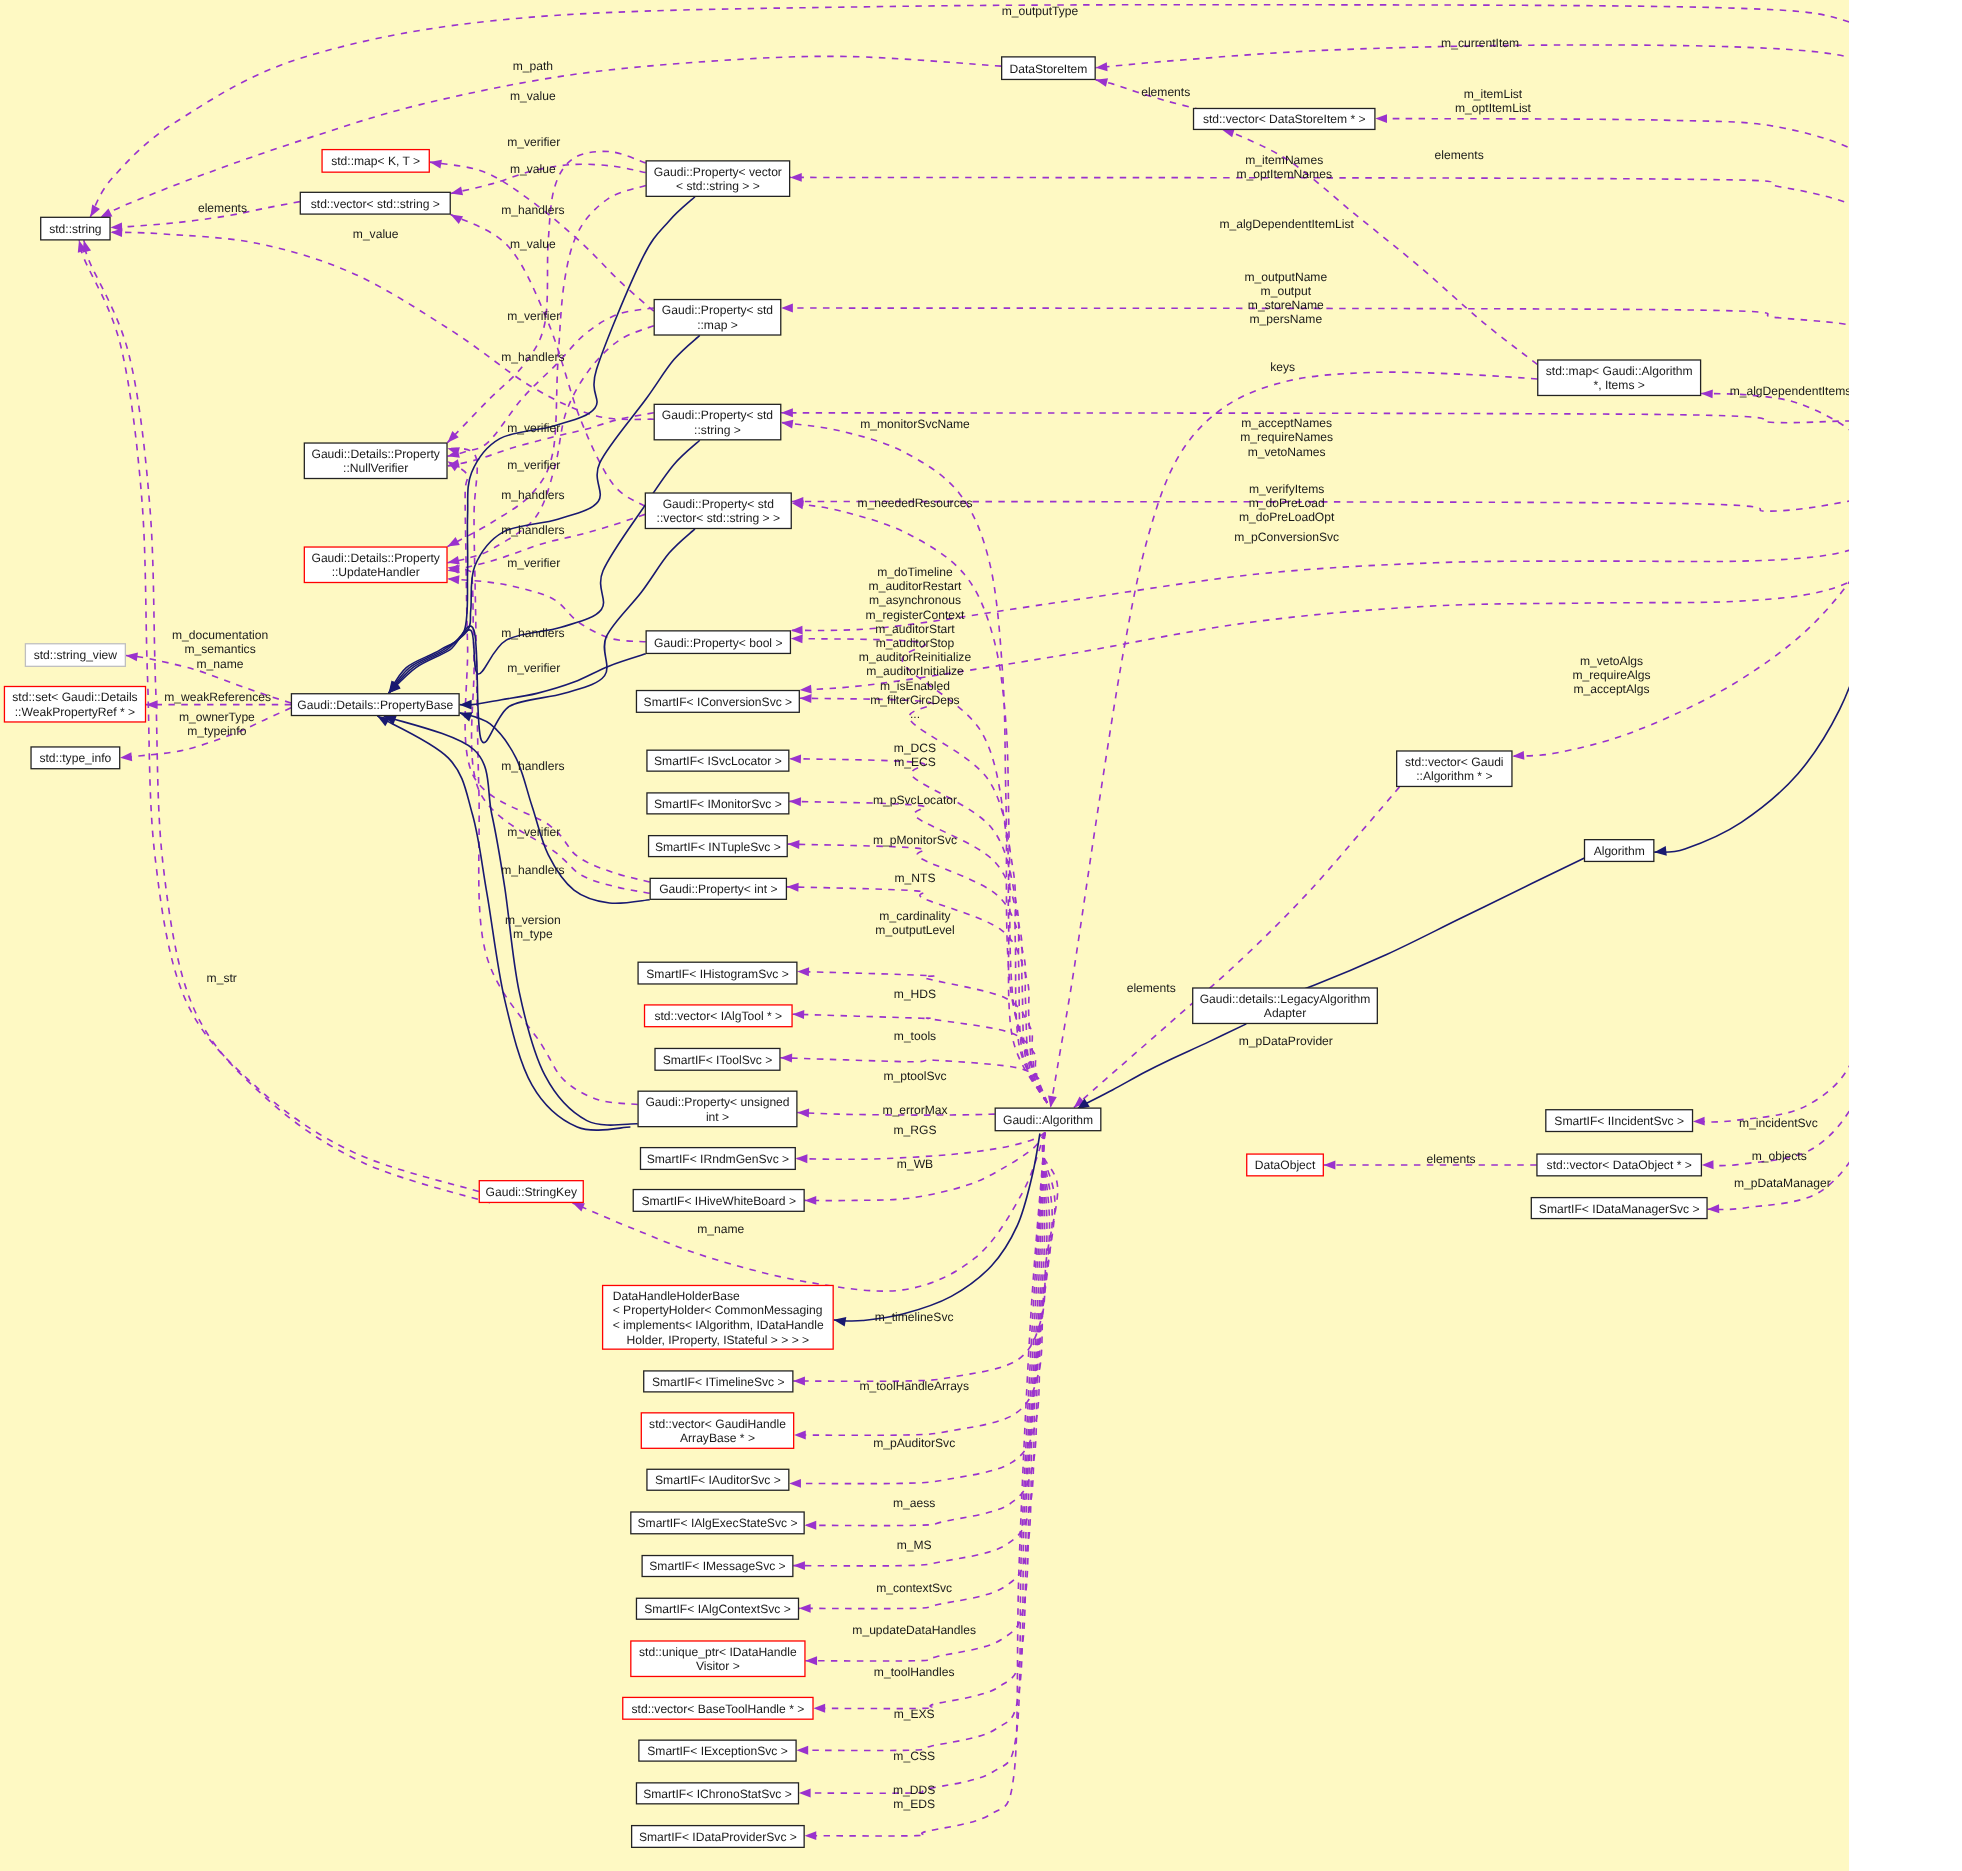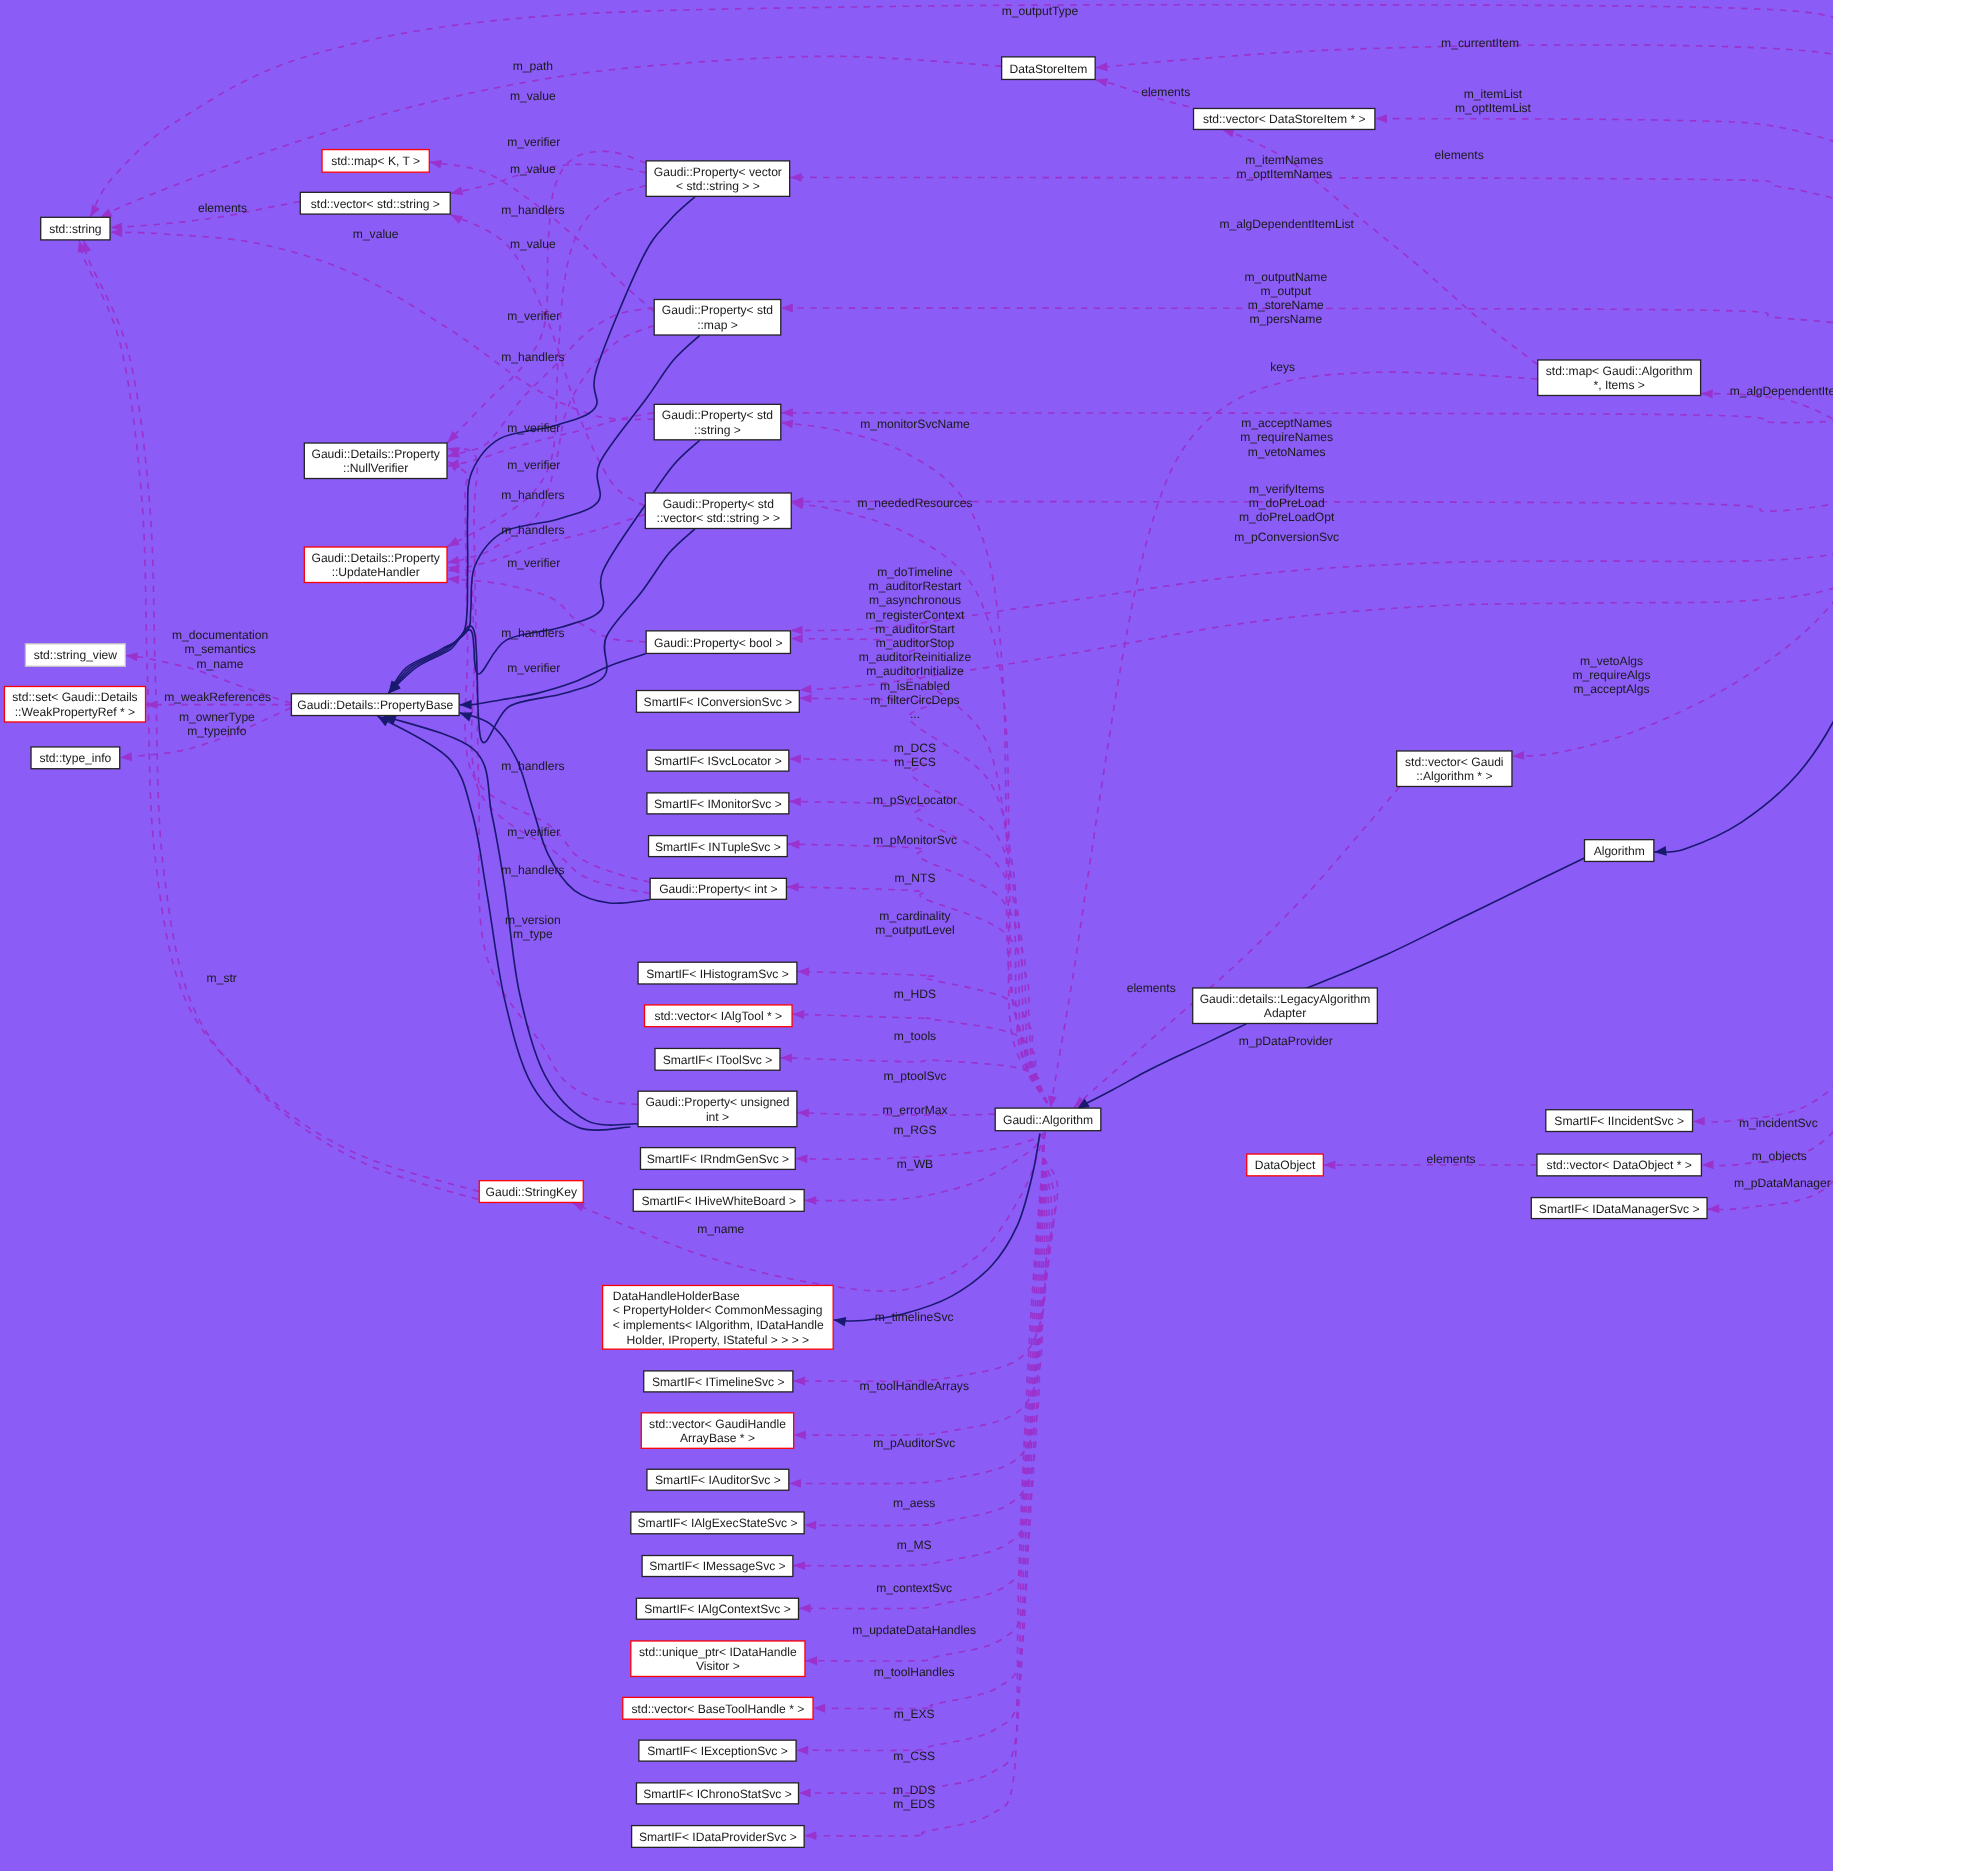--- a/index.html
+++ b/index.html
@@ -1,18 +1,18 @@
 <!DOCTYPE html>
 <html style="font-size:13px"><head>
 <meta charset="utf-8">
 <title>OutputStream collaboration diagram</title>
 <style>
   html,body{margin:0;padding:0;background:#ffffff;-webkit-font-smoothing:antialiased;text-rendering:geometricPrecision;}
-  #diagram-root{position:relative;width:1833px;height:1872px;background:#8b5cf6;overflow:hidden;
-    font-family:"Liberation Sans","DejaVu Sans",sans-serif;}
+  #diagram-root{position:relative;width:1833px;height:1872px;background:#fef9c3;overflow:hidden;
+    font-family:"Liberation Sans","DejaVu Sans",sans-serif;padding-left:16px;}
   #diagram-title{position:absolute;left:0;top:0;width:0;height:0;margin:0;overflow:hidden;
     font-size:0;color:transparent;}
   svg#graph-svg{position:absolute;left:0;top:0;width:1963px;height:1872px;display:block;}
   .nbox{fill:#ffffff;stroke:#232323;stroke-width:1.6;}
   .nbox.red{stroke:#ff0000;}
   .nbox.gray{stroke:#bfbfbf;}
   .nbox.filled{fill:#c8c8c8;stroke:#232323;}
   text.nlabel{font-family:"Liberation Sans","DejaVu Sans",sans-serif;font-size:15px;fill:#1a1a1a;
     text-anchor:middle;}
   text.elabel{font-family:"Liberation Sans","DejaVu Sans",sans-serif;font-size:15px;fill:#1a1a1a;

